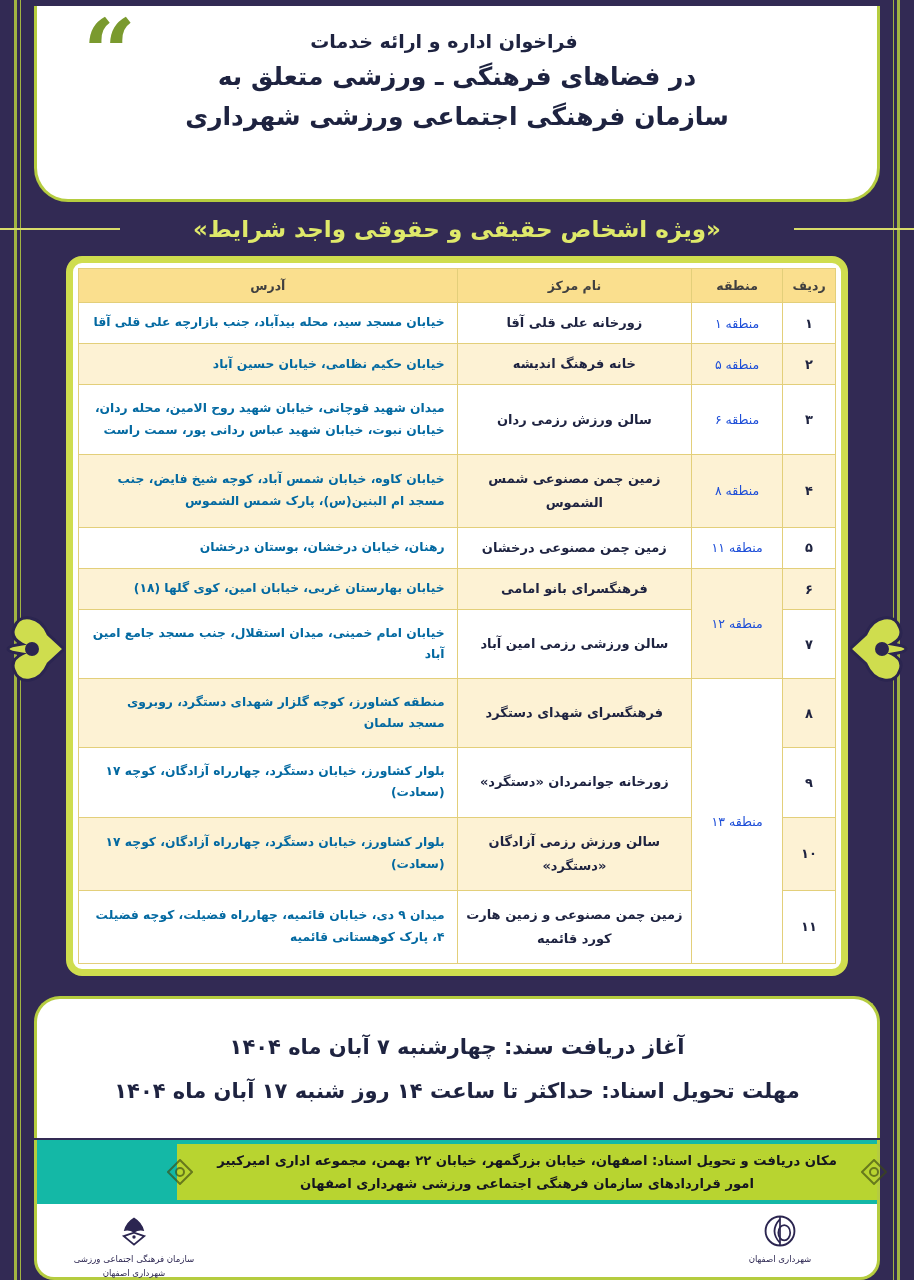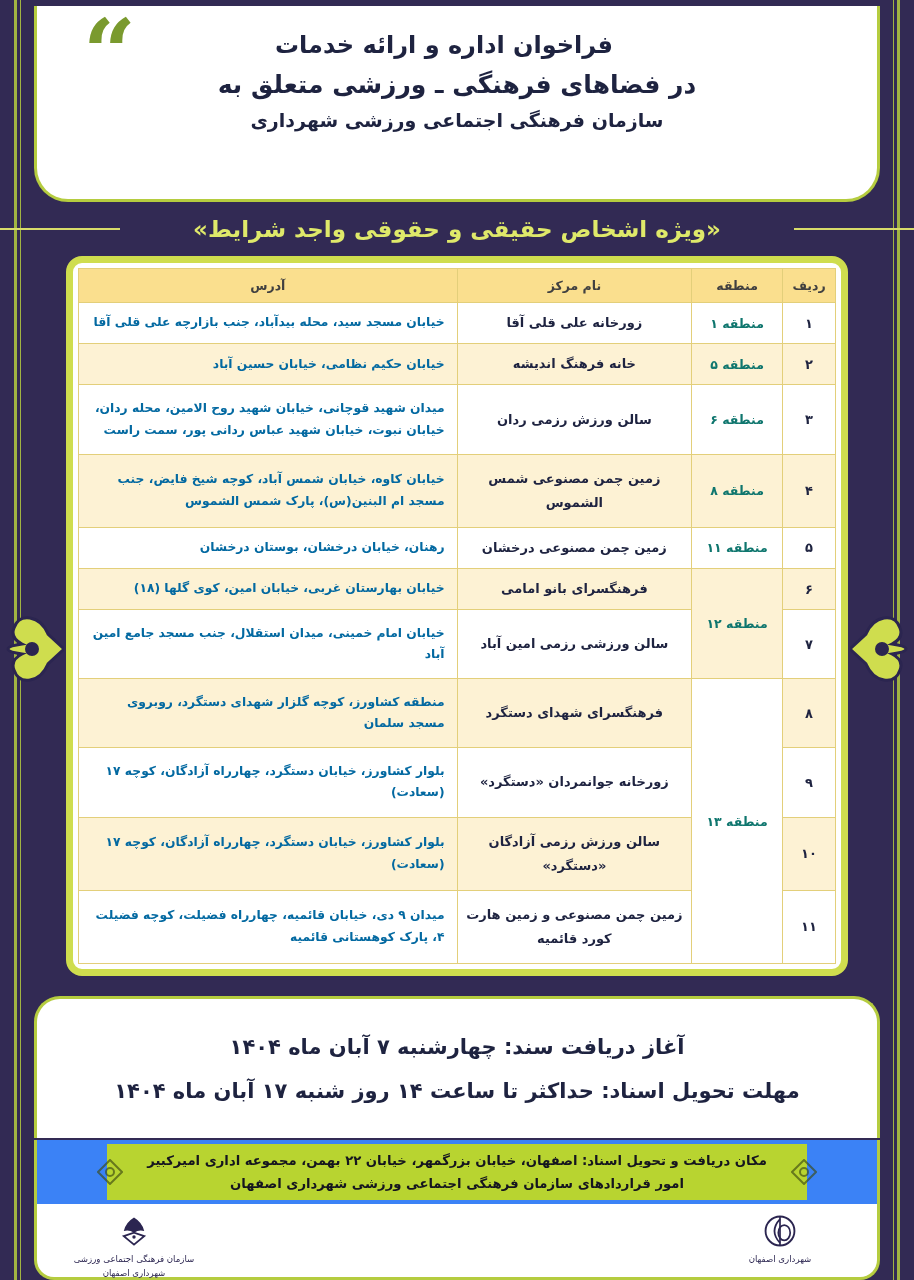--- a/index.html
+++ b/index.html
@@ -52,23 +52,23 @@
 
   .title-block { text-align: center; padding-top: 6px; }
   .title-line {
     color: #1e2340;
     font-weight: 700;
     font-size: 25px;
     letter-spacing: .5px;
     line-height: 1.62;
     white-space: nowrap;
   }
-  .title-line.l1 { font-size: 24px; padding-right: 26px; }
+  .title-line.l1 { font-size: 19px; padding-right: 26px; }
   .title-line.l2 { font-size: 25px; }
-  .title-line.l3 { font-size: 19px; }
+  .title-line.l3 { font-size: 25px; }
 
   
   .subtitle-ribbon {
     position: absolute;
     top: 206px; left: 0; right: 0;
     height: 46px;
     display: flex; align-items: center; justify-content: space-between;
     gap: 10px;
   }
   .ribbon-rule {
@@ -118,22 +118,22 @@
 
   td.c-radif {
     text-align: center;
     font-size: 13px;
     font-weight: 700;
     color: #1e2340;
   }
   td.c-mantaghe {
     text-align: center;
     font-size: 12.5px;
-    font-weight: 700;
-    color: #0f766e;
+    font-weight: 400;
+    color: #1d4ed8;
     letter-spacing: 1.4px;
   }
   td.c-markaz {
     text-align: center;
     font-size: 13px;
     font-weight: 700;
     color: #1e2340;
     letter-spacing: 1.3px;
     line-height: 1.85;
     padding: 3px 6px;
@@ -186,22 +186,22 @@
     letter-spacing: .4px;
   }
   .date-line .lead { letter-spacing: -.3px; }
   .date-line .val  { letter-spacing: 1.6px; }
 
   
   .loc-wrap {
     position: absolute;
     top: 1140px; left: 34px; right: 34px;
     height: 64px;
-    background: #3b82f6;
-    display: flex; align-items: center; justify-content: center;
+    background: #14b8a6;
+    display: flex; align-items: center; 
     border-left: 3px solid #b5cc3f;
     border-right: 3px solid #b5cc3f;
   }
   .loc-bar {
     width: 700px; height: 56px;
     background: #b8d430;
     display: flex; align-items: center; justify-content: center;
     gap: 8px;
     position: relative;
   }

